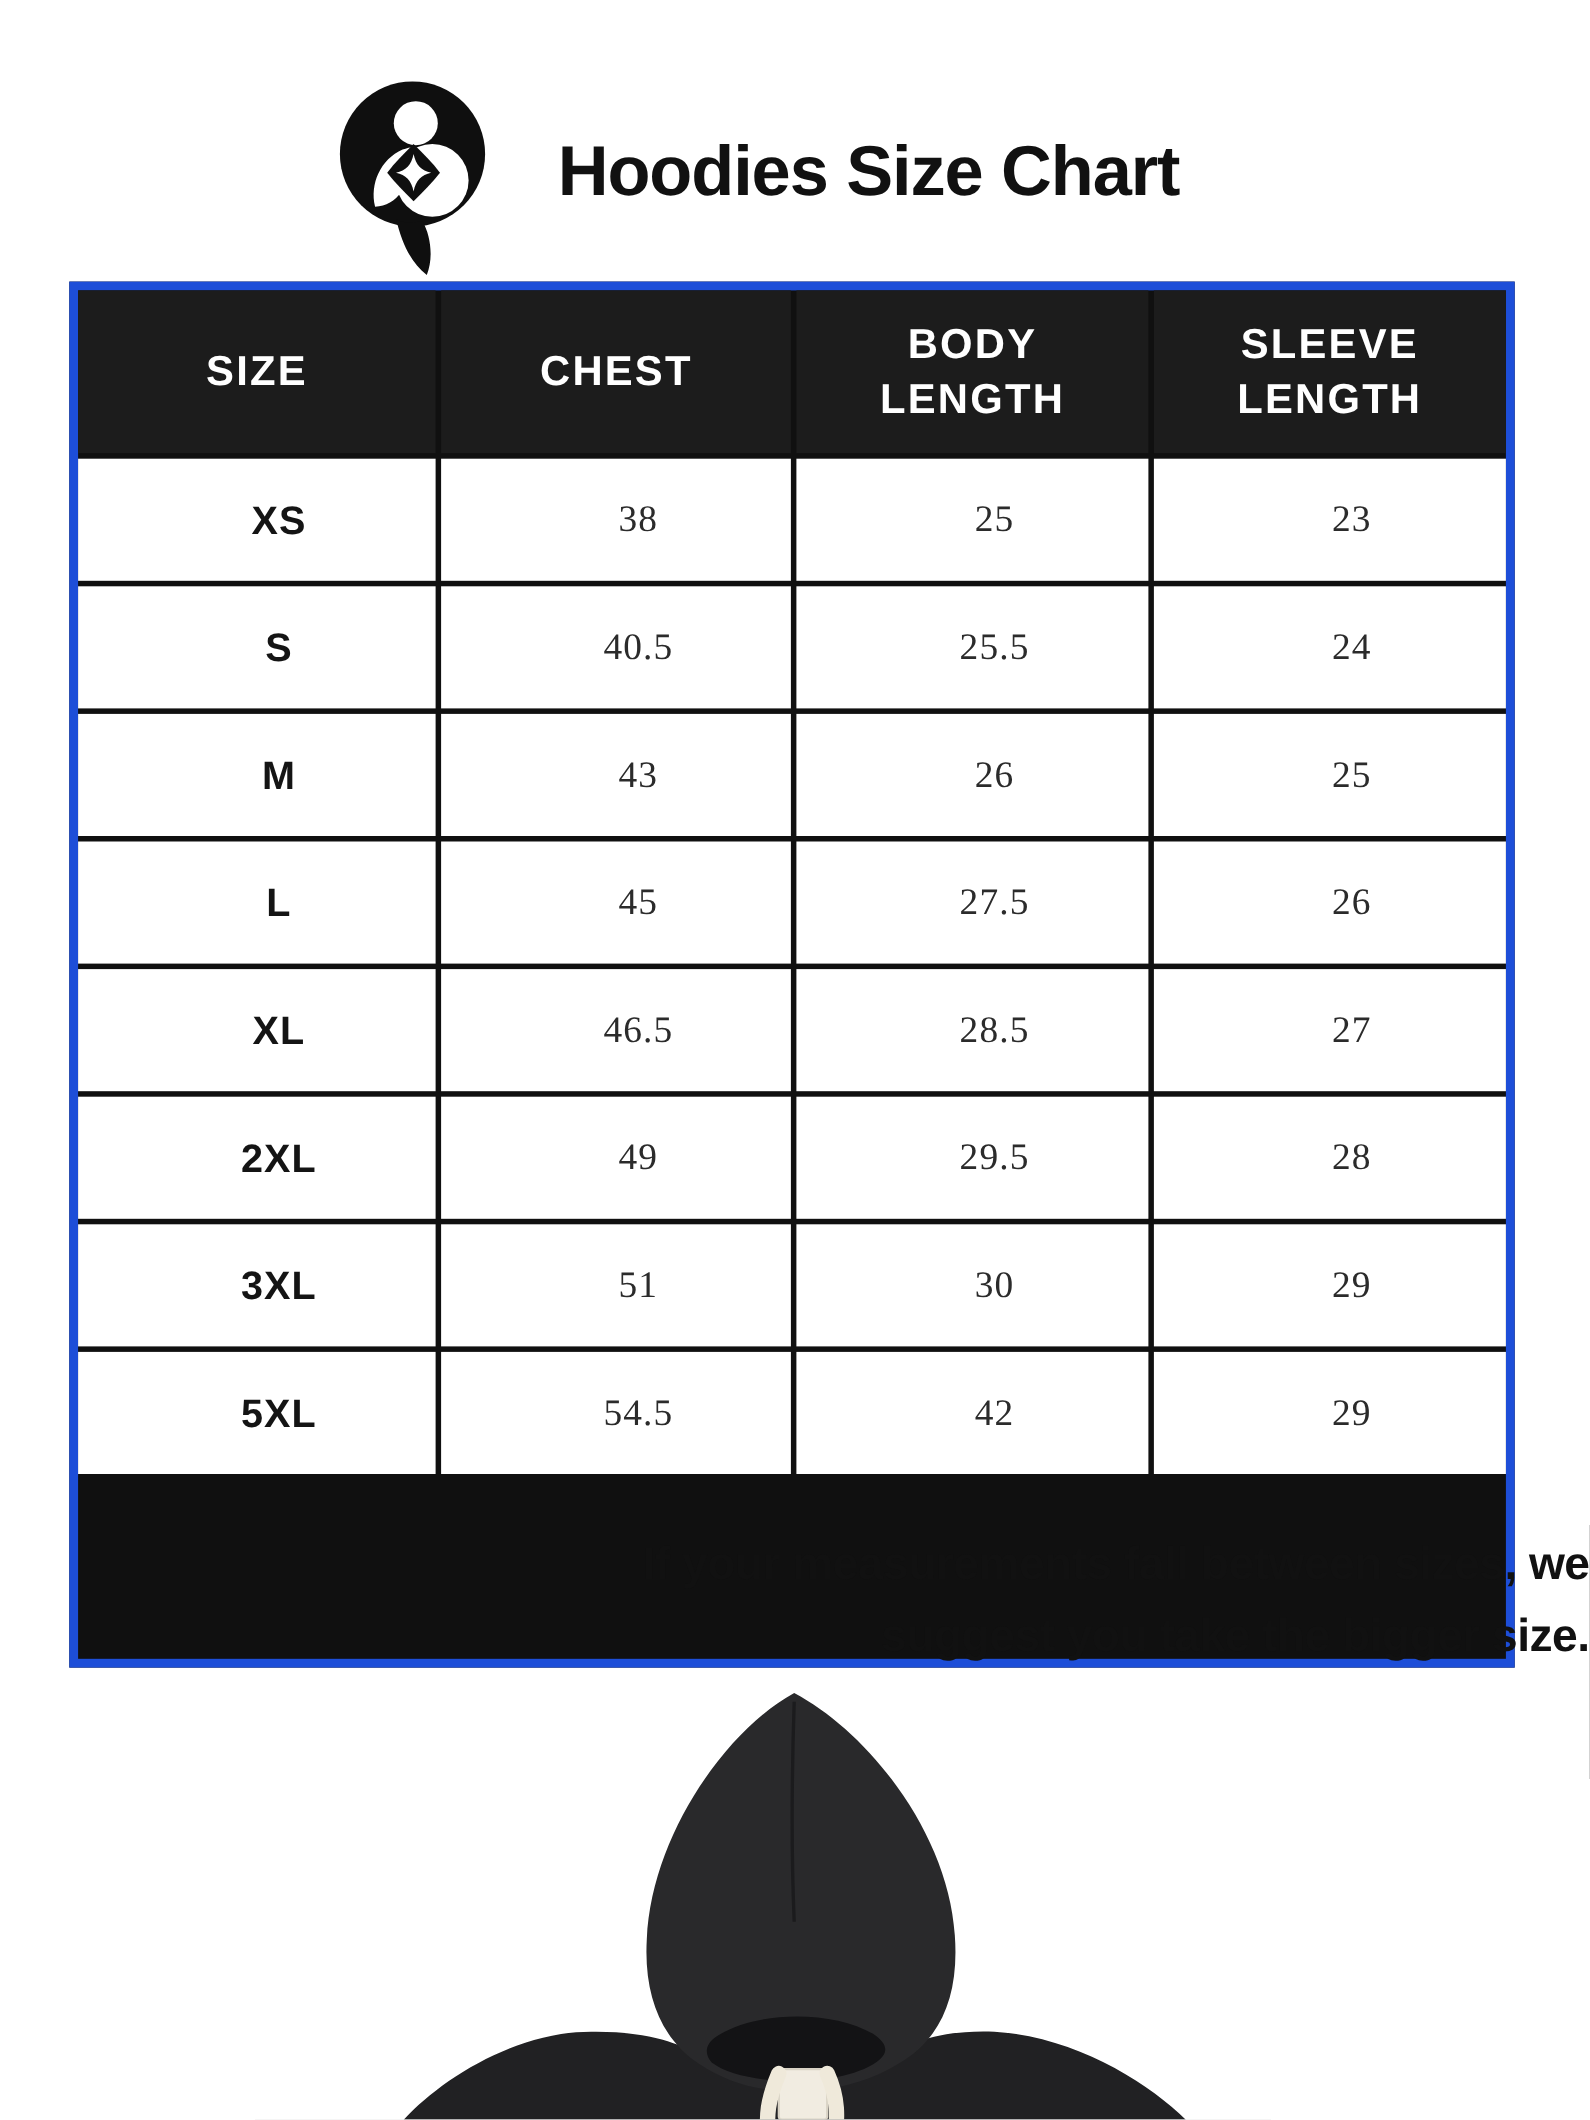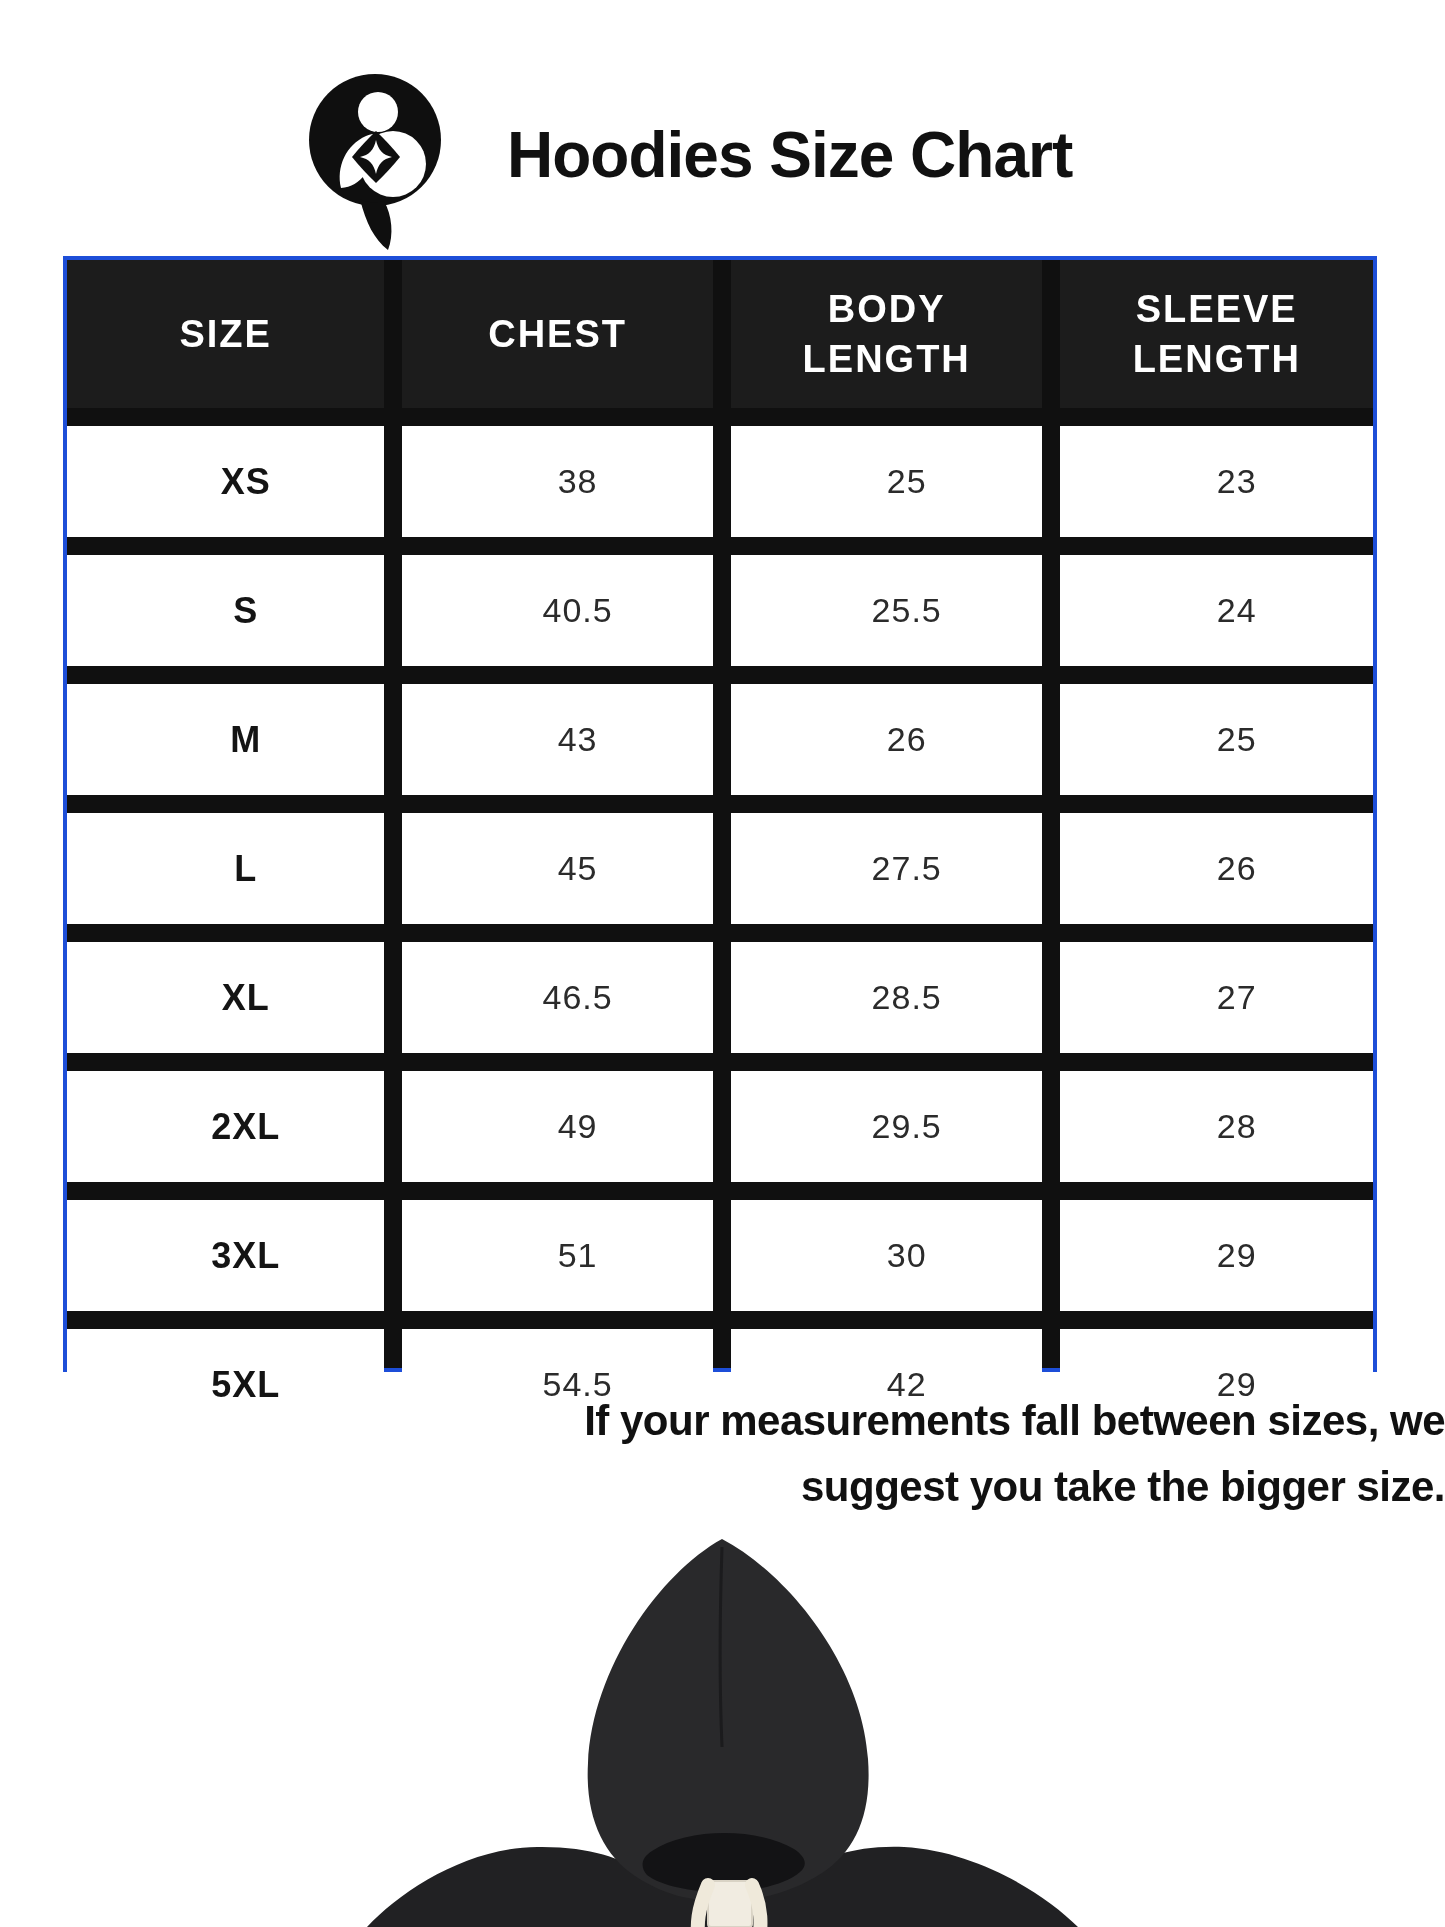--- a/index.html
+++ b/index.html
@@ -36,28 +36,28 @@
     color: #111111;
     white-space: nowrap;
   }
 
   
   .size-table {
     position: absolute;
     left: 63px;
     top: 256px;
     width: 1314px;
-    height: 1116px;
+    height: 1260px;
     box-sizing: border-box;
-    border: 4px solid #1d4ed8;
+    border: 8px solid #1d4ed8;
     background: #101010;
     display: grid;
     grid-template-columns: 329fr 322fr 323fr 324fr;
     grid-template-rows: 148px repeat(8, 111px);
-    gap: 18px;
+    gap: 5px;
   }
   .cell {
     display: flex;
     flex-direction: column;
     align-items: center;
     justify-content: center;
     text-align: center;
   }
   .head-cell {
     background: #1c1c1c;
@@ -75,20 +75,21 @@
     font-size: 36px;
     font-weight: 700;
     color: #141414;
     letter-spacing: 1px;
   }
   .val-cell {
     font-size: 34px;
     font-weight: 400;
     color: #2b2b2b;
     letter-spacing: 1px;
+    font-family: Liberation Serif, serif;
   }
 
   
   .note {
     position: absolute;
     top: 1388px;
     left: 0;
     width: 100%;
     text-align: right;
     font-size: 42px;

